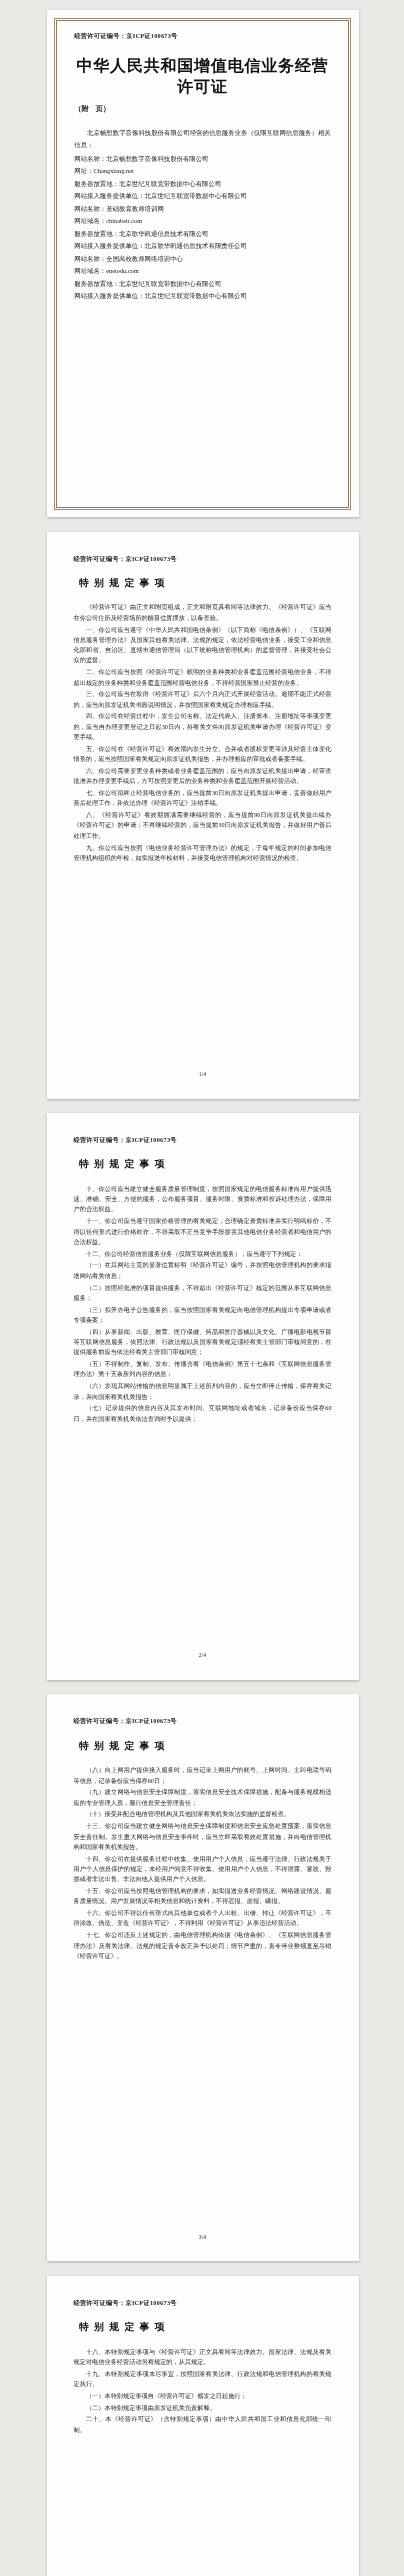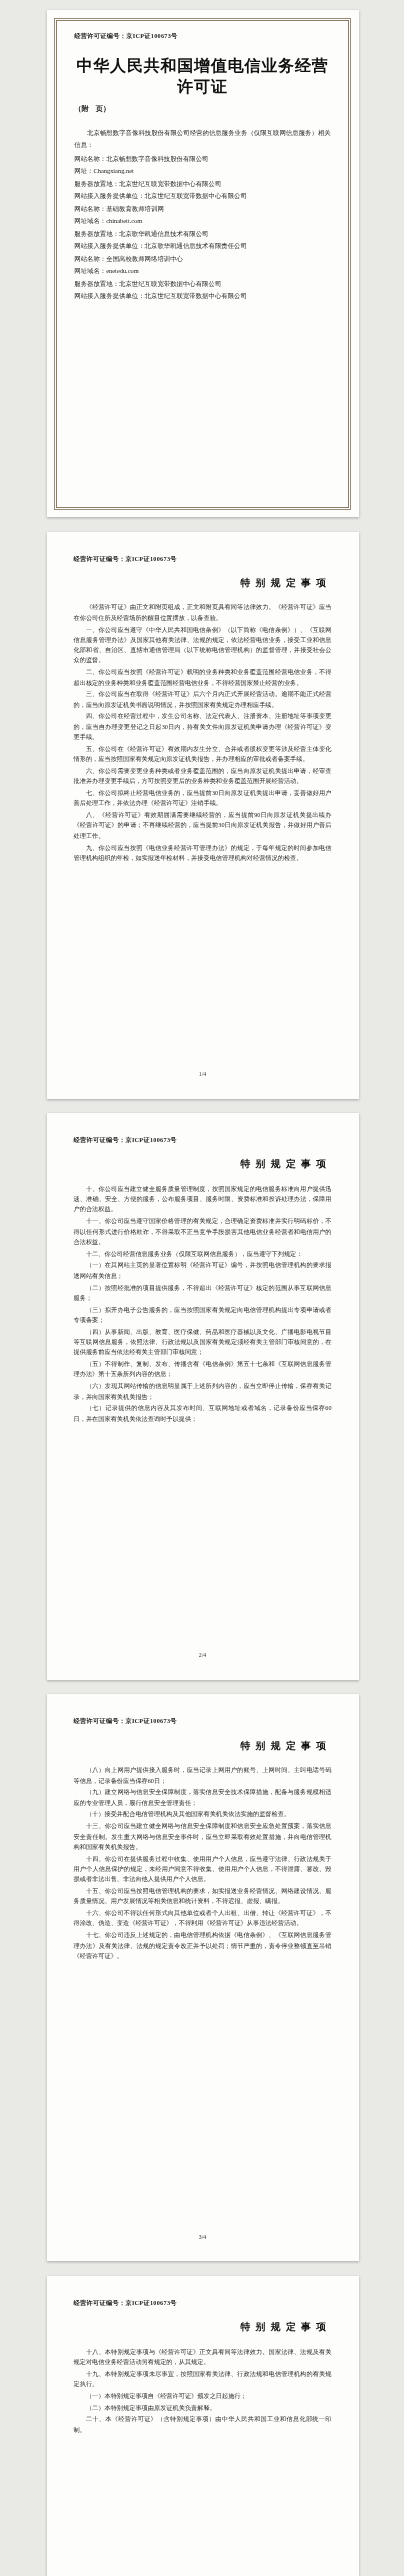--- a/index.html
+++ b/index.html
@@ -71,21 +71,21 @@
   
   .prov-page { height: 567px; padding: 23px 27px 20.6px 27px; }
   .prov-header {
     font-size: 6.2px;
     font-weight: bold;
     color: #222;
     letter-spacing: 0.3px;
   }
   .prov-title {
     margin: 13.4px 0 12.4px 0;
-    text-align: right;
+    text-align: left;
     font-size: 9.8px;
     font-weight: bold;
     letter-spacing: 0.55em;
     text-indent: 0.55em;
     color: #111;
   }
   .prov-body { }
   .prov-para {
     font-size: 6.2px;
     line-height: 1.66;

